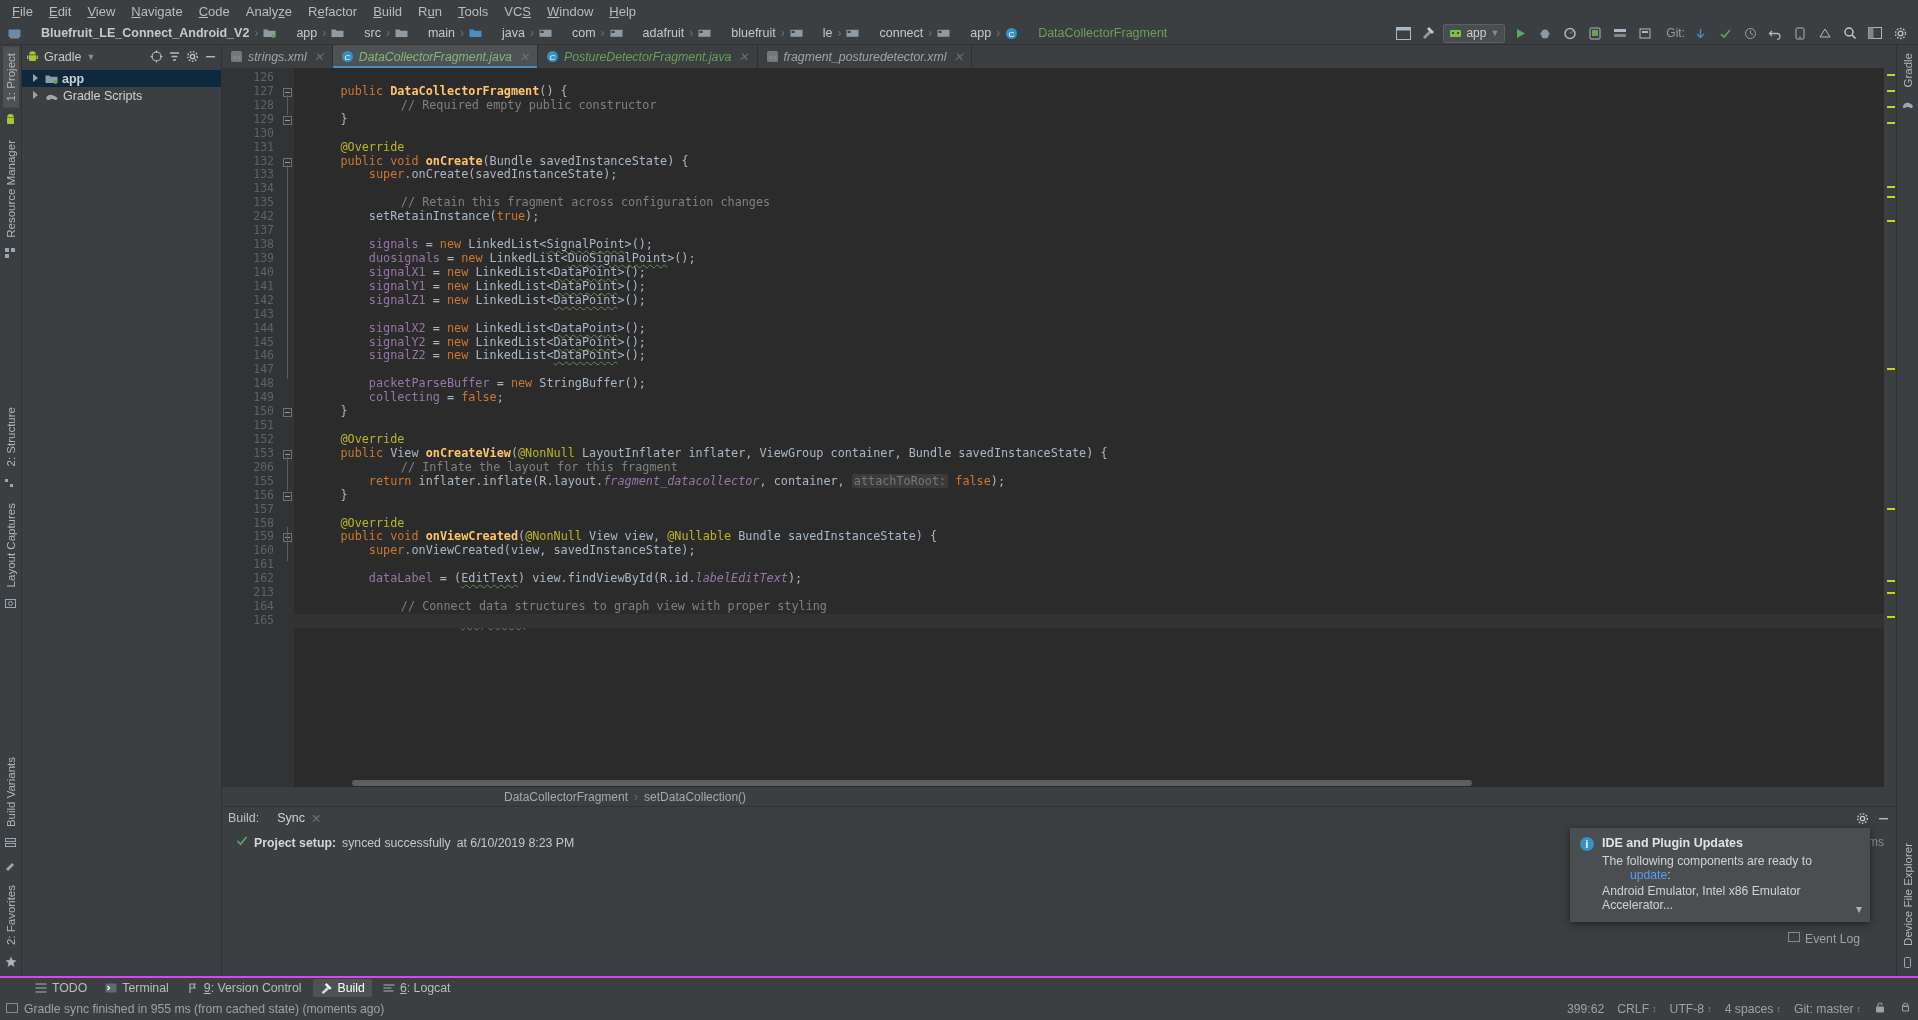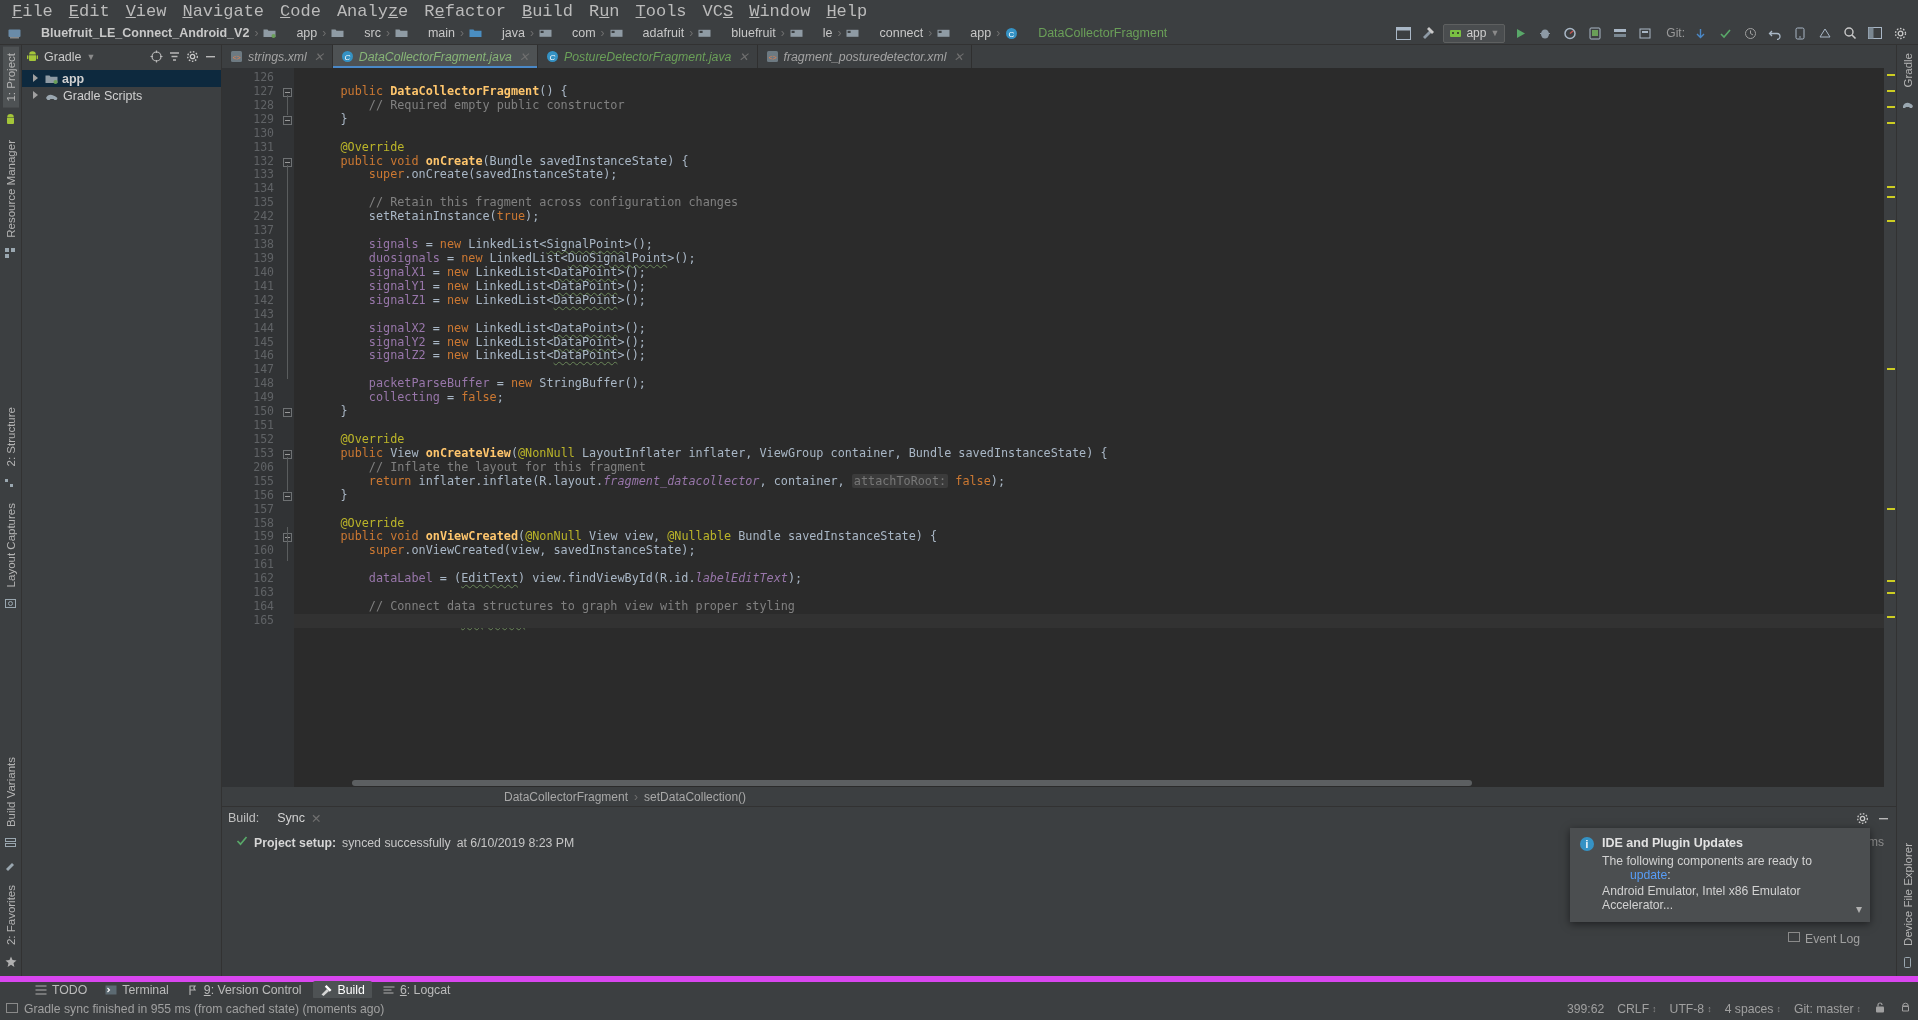--- a/index.html
+++ b/index.html
@@ -11,21 +11,21 @@
     overflow: hidden;
   }
   body { display: flex; flex-direction: column; font-size: 12px; }
 
   
   .menubar {
     height: 22px; display: flex; align-items: center;
     background: #3c3f41; padding-left: 4px; flex: 0 0 22px;
   }
   .menubar .mi {
-    padding: 2px 8px; color: #bbbbbb; font-size: 17px; white-space: nowrap; font-family: Liberation Mono, monospace;
+    padding: 2px 8px; color: #bbbbbb; font-size: 13px; white-space: nowrap;
   }
   .mi u { text-decoration: underline; }
 
   
   .navbar {
     height: 23px; display: flex; align-items: center;
     background: #3c3f41; padding-left: 6px; flex: 0 0 23px;
     border-bottom: 1px solid #323232;
   }
   .crumb { display: flex; align-items: center; gap: 20px; padding: 0 2px; white-space: nowrap; }
@@ -115,21 +115,21 @@
   .codearea {
     flex: 1 1 auto; background: #2b2b2b; position: relative; overflow: hidden;
     font-family: "DejaVu Sans Mono", monospace; font-size: 11.8px;
     padding-top: 3px;
   }
   .cline { height: 13.93px; line-height: 13.93px; white-space: pre; padding-left: 18px; }
   .caretline { position: absolute; left:0; right:0; height: 13.93px; background: #323232; }
 
   
   .kw   { color: #cc7832; }
-  .cmt  { color: #808080; }
+  .cmt  { color: #808080; margin-left: 32px; }
   .ann  { color: #bbb529; }
   .fld  { color: #9876aa; }
   .mth  { color: #ffc66d; }
   .plain{ color: #a9b7c6; }
   .cls  { color: #a9b7c6; text-decoration: underline wavy #6a8759 1px; text-underline-offset: 2px;}
   .hint { color: #787878; background: #3b3b3b; border-radius: 2px; padding: 0 2px;}
   .res  { color: #9876aa; font-style: italic; }
 
   
   .markerbar { width: 12px; background: #3c3f41; flex: 0 0 12px; position: relative; }
@@ -152,21 +152,21 @@
   .buildhead-right { margin-left:auto; display:flex; gap:8px; align-items:center;}
   .buildbody { flex:1 1 auto; display:flex; }
   .buildtree { flex: 1 1 auto; padding: 6px 0 0 14px; }
   .buildrow { display:flex; align-items:center; gap:6px; font-size:12.3px; color:#c6c6c6;}
   .buildrow b { font-weight: bold; color:#d6d6d6;}
   .buildtime { font-size: 12px; color:#8c8c8c; padding: 6px 12px 0 0;}
 
   
   .bottombar {
     height: 22px; background: #3c3f41; display: flex; align-items: center;
-    gap: 4px; padding-left: 28px; border-top: 6px solid #d946ef; flex: 0 0 22px;
+    gap: 4px; padding-left: 28px; border-top: 2px solid #d946ef; flex: 0 0 22px;
   }
   .btw { display: flex; align-items: center; gap: 5px; padding: 2px 7px; font-size: 12.3px; color: #bbbbbb; border-radius:2px;}
   .btw.sel { background: #4e5254; color:#ffffff; }
   .btw u { text-decoration: underline; }
 
   
   .statusbar {
     height: 22px; background: #3c3f41; display: flex; align-items: center;
     padding: 0 6px; font-size: 12.2px; color: #a0a0a0; flex: 0 0 22px;
   }
@@ -610,21 +610,21 @@
             <div class="gline bp">153</div>
             <div class="gline">206</div>
             <div class="gline">155</div>
             <div class="gline">156</div>
             <div class="gline">157</div>
             <div class="gline">158</div>
             <div class="gline bp">159</div>
             <div class="gline">160</div>
             <div class="gline">161</div>
             <div class="gline">162</div>
-            <div class="gline">163</div>
+            <div class="gline">213</div>
             <div class="gline">164</div>
             <div class="gline">165</div>
           </div>
         <div class="foldcol" id="foldcol">
             <div class="fline"></div>
             <div class="fline">
               <span class="foldmark"></span>
             </div>
             <div class="fline"></div>
             <div class="fline">

